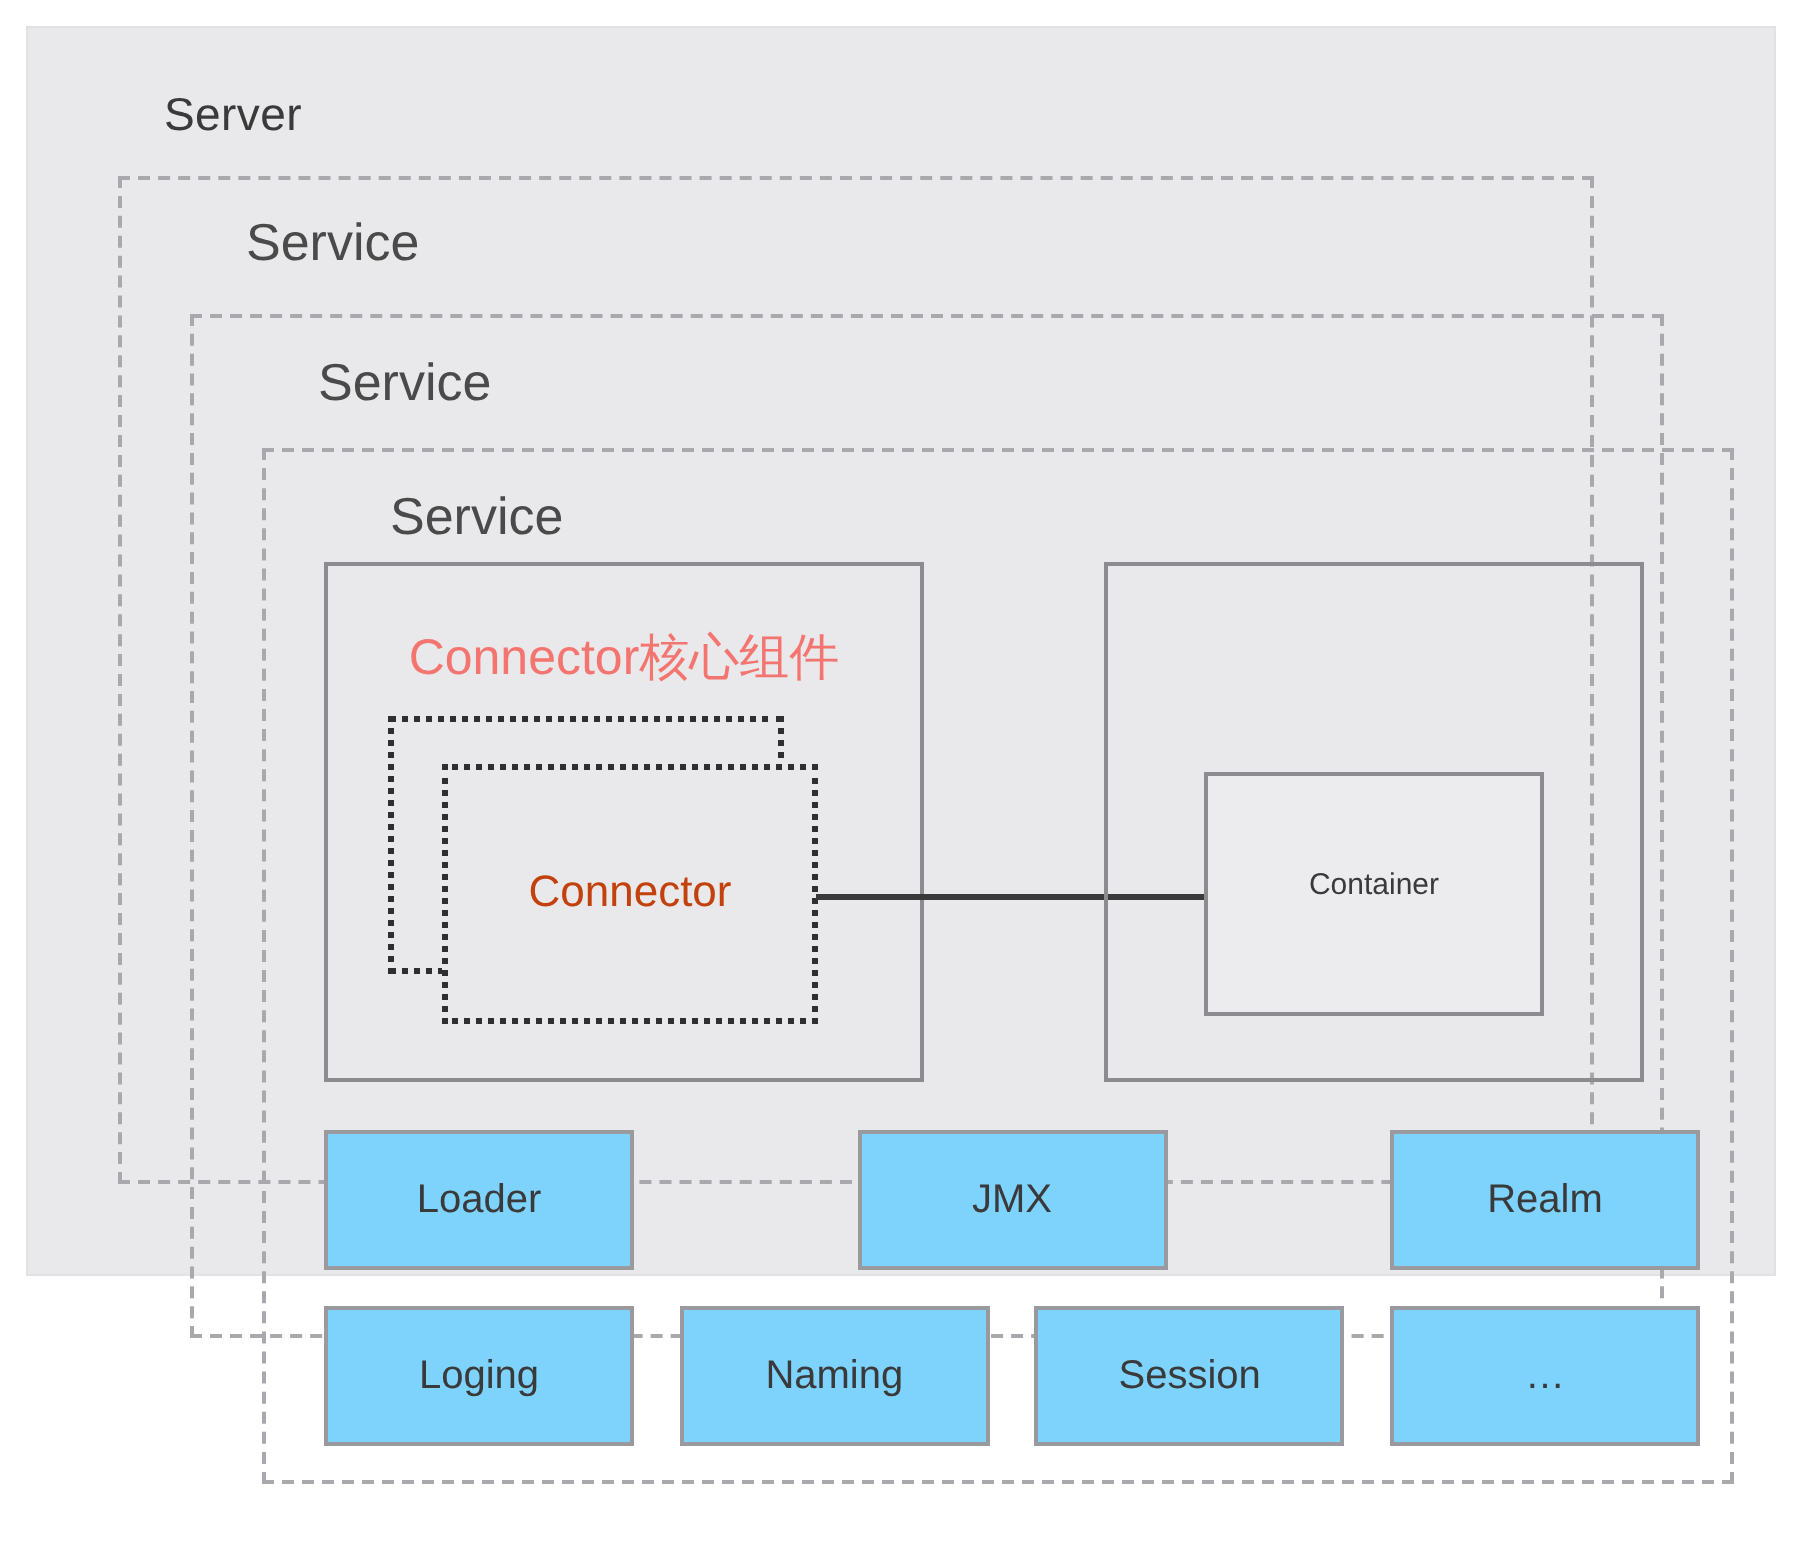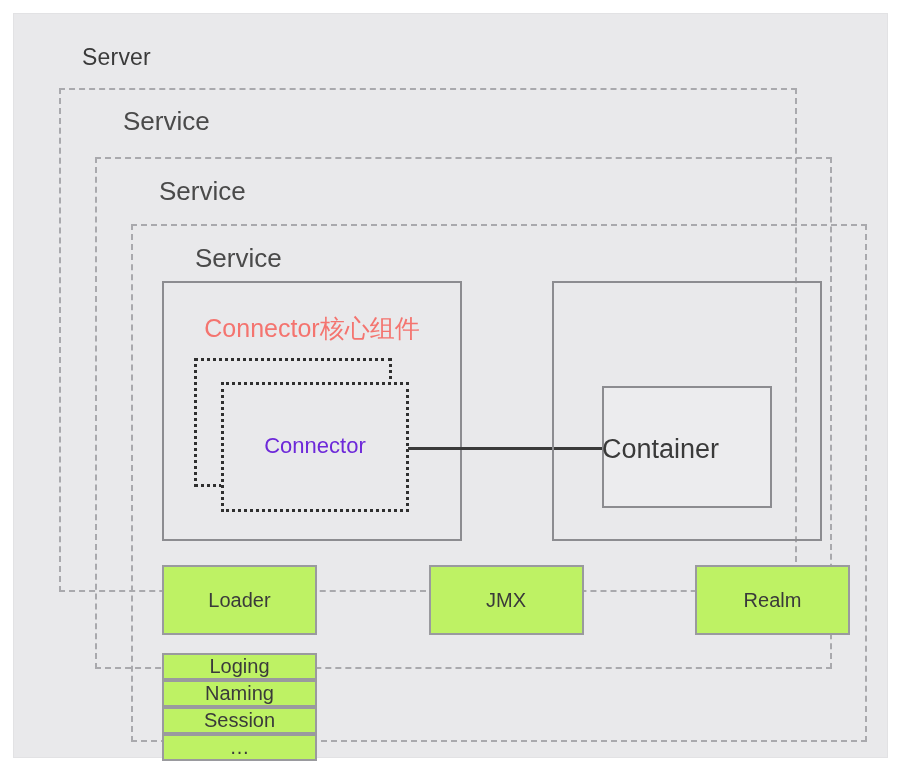--- a/index.html
+++ b/index.html
@@ -20,21 +20,21 @@
     height: 773px;
     background: #ffffff;
   }
 
   
   .server-box {
     position: absolute;
     left: 13px;
     top: 13px;
     width: 875px;
-    height: 745px;
+    height: 625px;
     background: #e9e9eb;
     border: 1px solid #e2e2e4;
     box-sizing: border-box;
   }
 
   .server-label {
     position: absolute;
     left: 68px;
     top: 30px;
     font-size: 23px;
@@ -95,40 +95,41 @@
   .dotted-box.front { left: 207px; top: 368px; width: 188px; height: 130px;
                       background: #e9e9eb; }
 
   .connector-text {
     position: absolute;
     left: 207px;
     top: 419px;
     width: 188px;
     text-align: center;
     font-size: 22px;
-    color: #6d28d9;
+    color: #c2410c;
   }
 
   
   .container-inner {
     position: absolute;
     left: 588px;
     top: 372px;
     width: 170px;
     height: 122px;
     border: 2px solid #8c8c90;
     box-sizing: border-box;
     background: #ececee;
   }
   .container-text {
     position: absolute;
     left: 588px;
     top: 420px;
     width: 170px;
-    font-size: 27px;
+    text-align: center;
+    font-size: 15px;
     color: #3a3a3a;
   }
 
   
   .link-line {
     position: absolute;
     left: 394px;
     top: 433px;
     width: 196px;
     height: 3px;
@@ -145,28 +146,28 @@
   }
   .comp-row {
     position: absolute;
     left: 0;
     width: 688px;
     height: 70px;
     display: flex;
     justify-content: space-between;
   }
   .comp-row.r1 { top: 0px; }
-  .comp-row.r2 { top: 88px; flex-direction: column; }
+  .comp-row.r2 { top: 88px; }
 
   .comp-cell {
     width: 155px;
     height: 70px;
     border: 2px solid #9a9a9e;
     box-sizing: border-box;
-    background: #bef264;
+    background: #7dd3fc;
     display: flex;
     align-items: center;
     justify-content: center;
     font-size: 20px;
     color: #3a3a3a;
   }
 </style>
 </head>
 <body>
 

